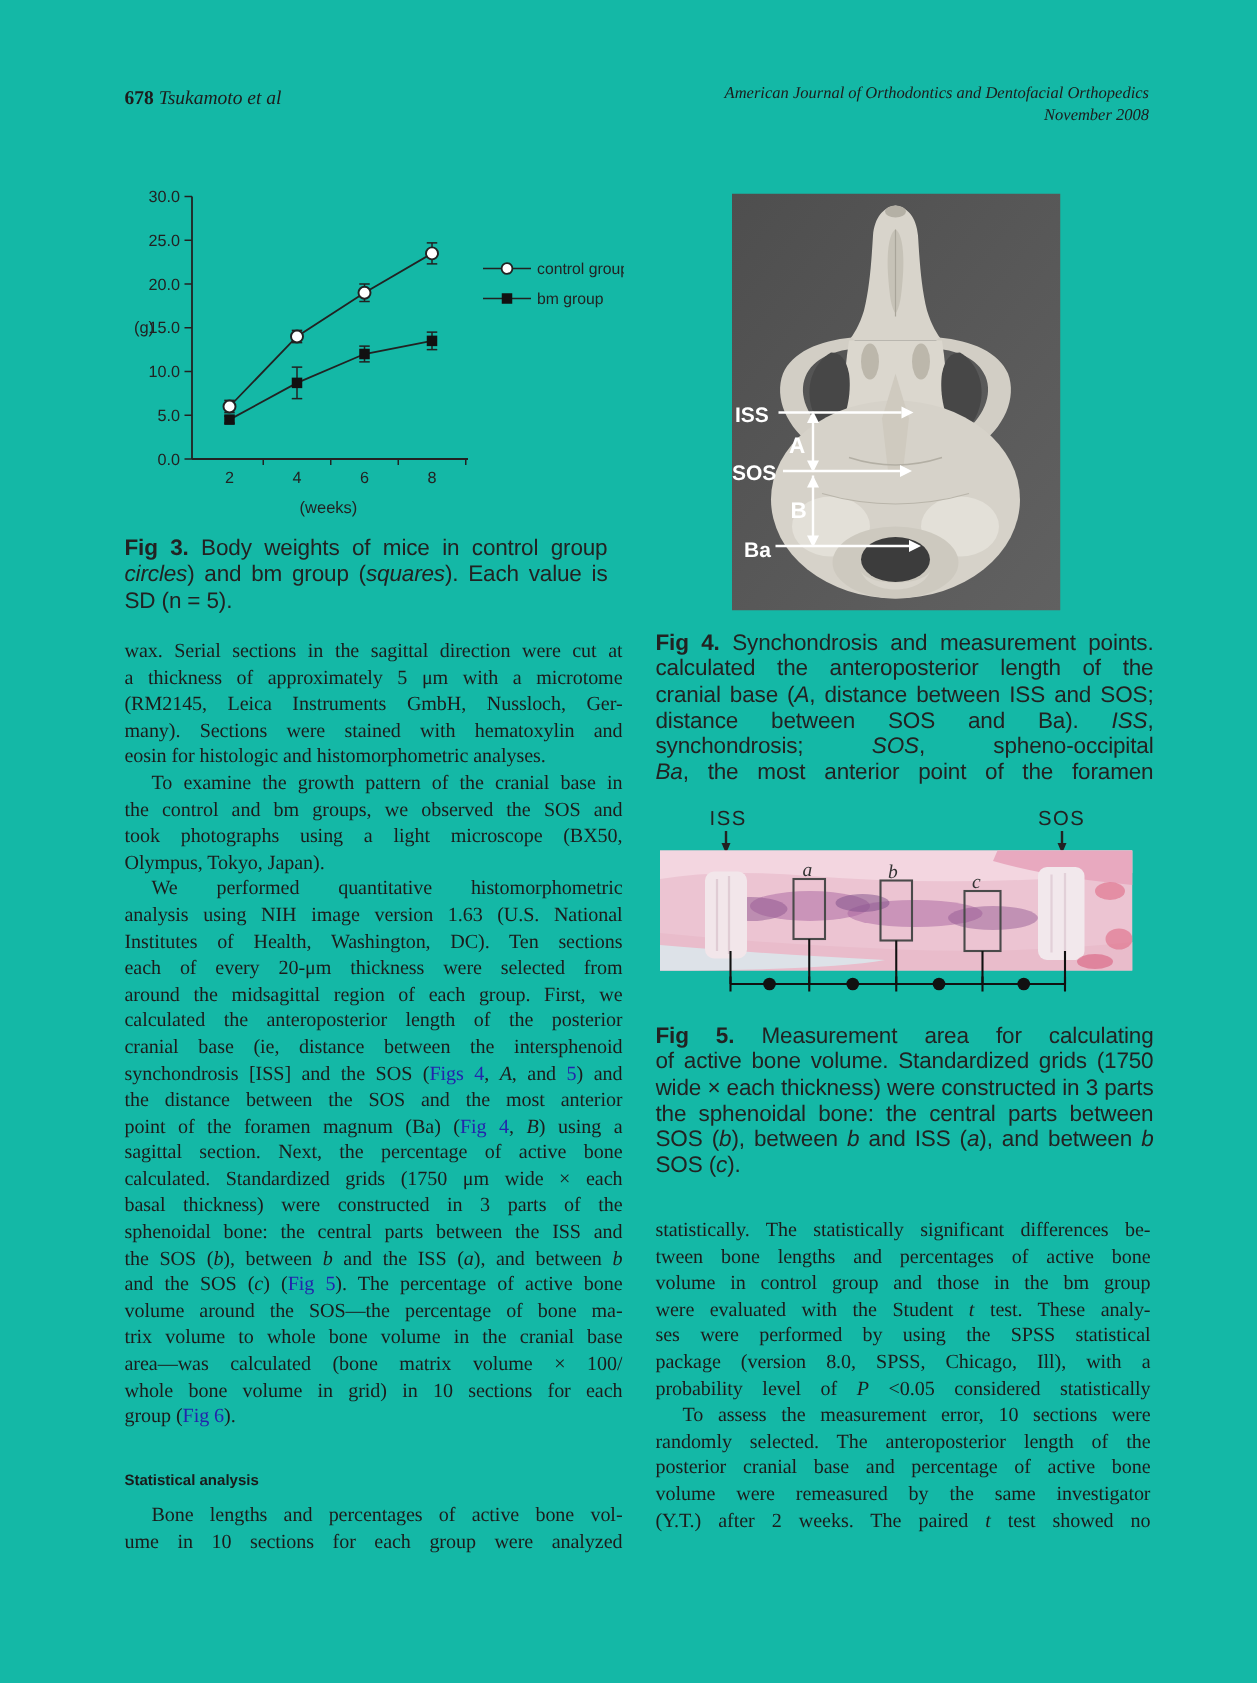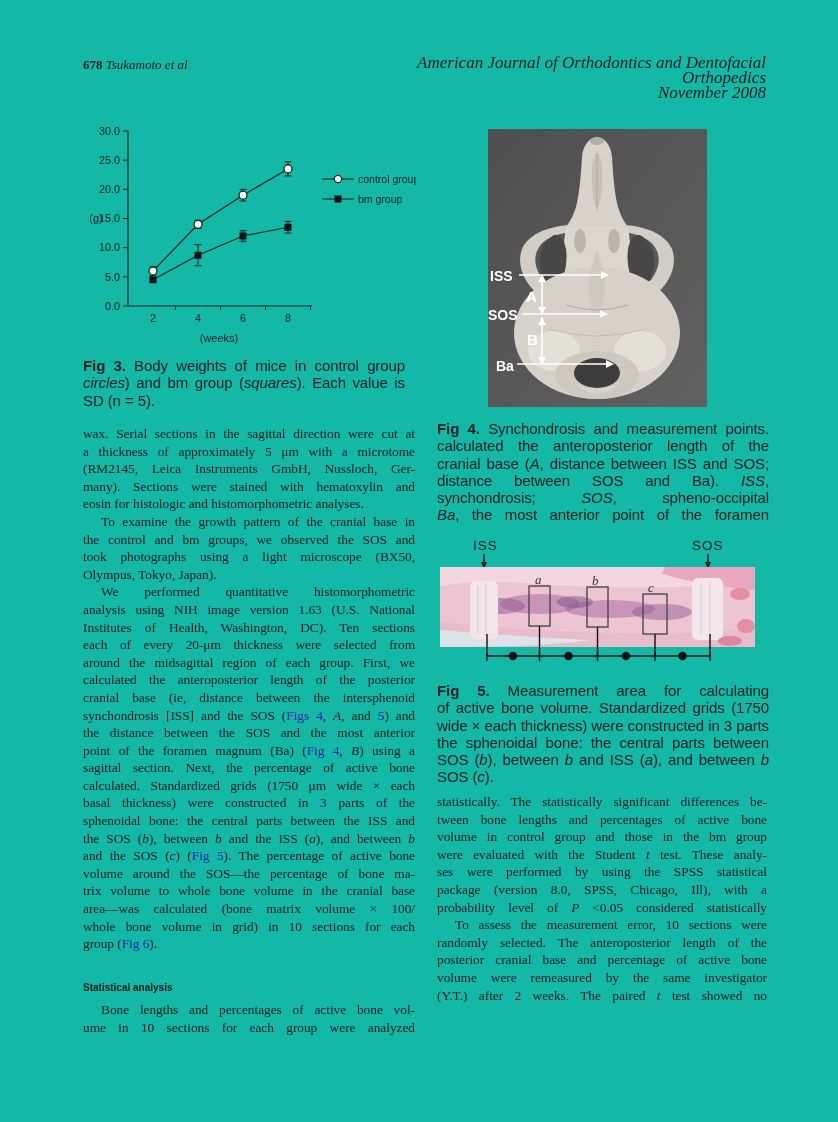--- a/index.html
+++ b/index.html
@@ -10,21 +10,21 @@
   
   .tl{text-align:justify;text-align-last:justify;overflow:hidden;white-space:normal;}
   .tl.last{text-align-last:left;}
   .tl.ind{text-indent:18px;}
   .serifcol .tl{font-size:13.4px;line-height:17.6px;height:17.6px;letter-spacing:-0.05px;}
   .caption .tl{font-family:"Liberation Sans",sans-serif;font-size:15px;line-height:17.3px;height:17.3px;letter-spacing:-0.1px;color:#222;}
   .s-b{font-weight:bold;}
   .s-i{font-style:italic;}
   .s-l{color:#2424ac;}
   .h-left{font-size:13px;}
-  .h-right{font-size:17px;font-style:italic;text-align:right;line-height:15px;}
+  .h-right{font-size:11px;font-style:italic;text-align:right;line-height:15px;}
   .subhead{font-family:"Liberation Sans",sans-serif;font-weight:bold;font-size:10px;color:#1a1a1a;}
 </style>
 </head>
 <body>
 
 <div class="page">
 
   <div class="abs h-left" style="left:83px;top:57px;"><span class="s-b">678</span><span>  </span><span class="s-i">Tsukamoto et al</span></div>
   <div class="abs h-right" style="right:72px;top:55px;width:400px;">
     <div>American Journal of Orthodontics and Dentofacial Orthopedics</div>
@@ -285,21 +285,21 @@
 
   <div class="abs caption" style="left:437px;top:682px;width:332px;">
       <div class="tl"><span class="s-b">Fig 5.</span><span> Measurement area for calculating percentage</span></div>
       <div class="tl"><span>of active bone volume. Standardized grids (1750 μm</span></div>
       <div class="tl"><span>wide × each thickness) were constructed in 3 parts of</span></div>
       <div class="tl"><span>the sphenoidal bone: the central parts between ISS and</span></div>
       <div class="tl"><span>SOS (</span><span class="s-i">b</span><span>), between </span><span class="s-i">b</span><span> and ISS (</span><span class="s-i">a</span><span>), and between </span><span class="s-i">b</span><span> and</span></div>
       <div class="tl last"><span>SOS (</span><span class="s-i">c</span><span>).</span></div>
     </div>
 
-  <div class="abs serifcol" style="left:437px;top:793px;width:330px;">
+  <div class="abs serifcol" style="left:437px;top:811px;width:330px;">
       <div class="tl"><span>statistically. The statistically significant differences be-</span></div>
       <div class="tl"><span>tween bone lengths and percentages of active bone</span></div>
       <div class="tl"><span>volume in control group and those in the bm group</span></div>
       <div class="tl"><span>were evaluated with the Student </span><span class="s-i">t</span><span> test. These analy-</span></div>
       <div class="tl"><span>ses were performed by using the SPSS statistical</span></div>
       <div class="tl"><span>package (version 8.0, SPSS, Chicago, Ill), with a</span></div>
       <div class="tl"><span>probability level of </span><span class="s-i">P</span><span> &lt;0.05 considered statistically</span></div>
       <div class="tl ind"><span>To assess the measurement error, 10 sections were</span></div>
       <div class="tl"><span>randomly selected. The anteroposterior length of the</span></div>
       <div class="tl"><span>posterior cranial base and percentage of active bone</span></div>

